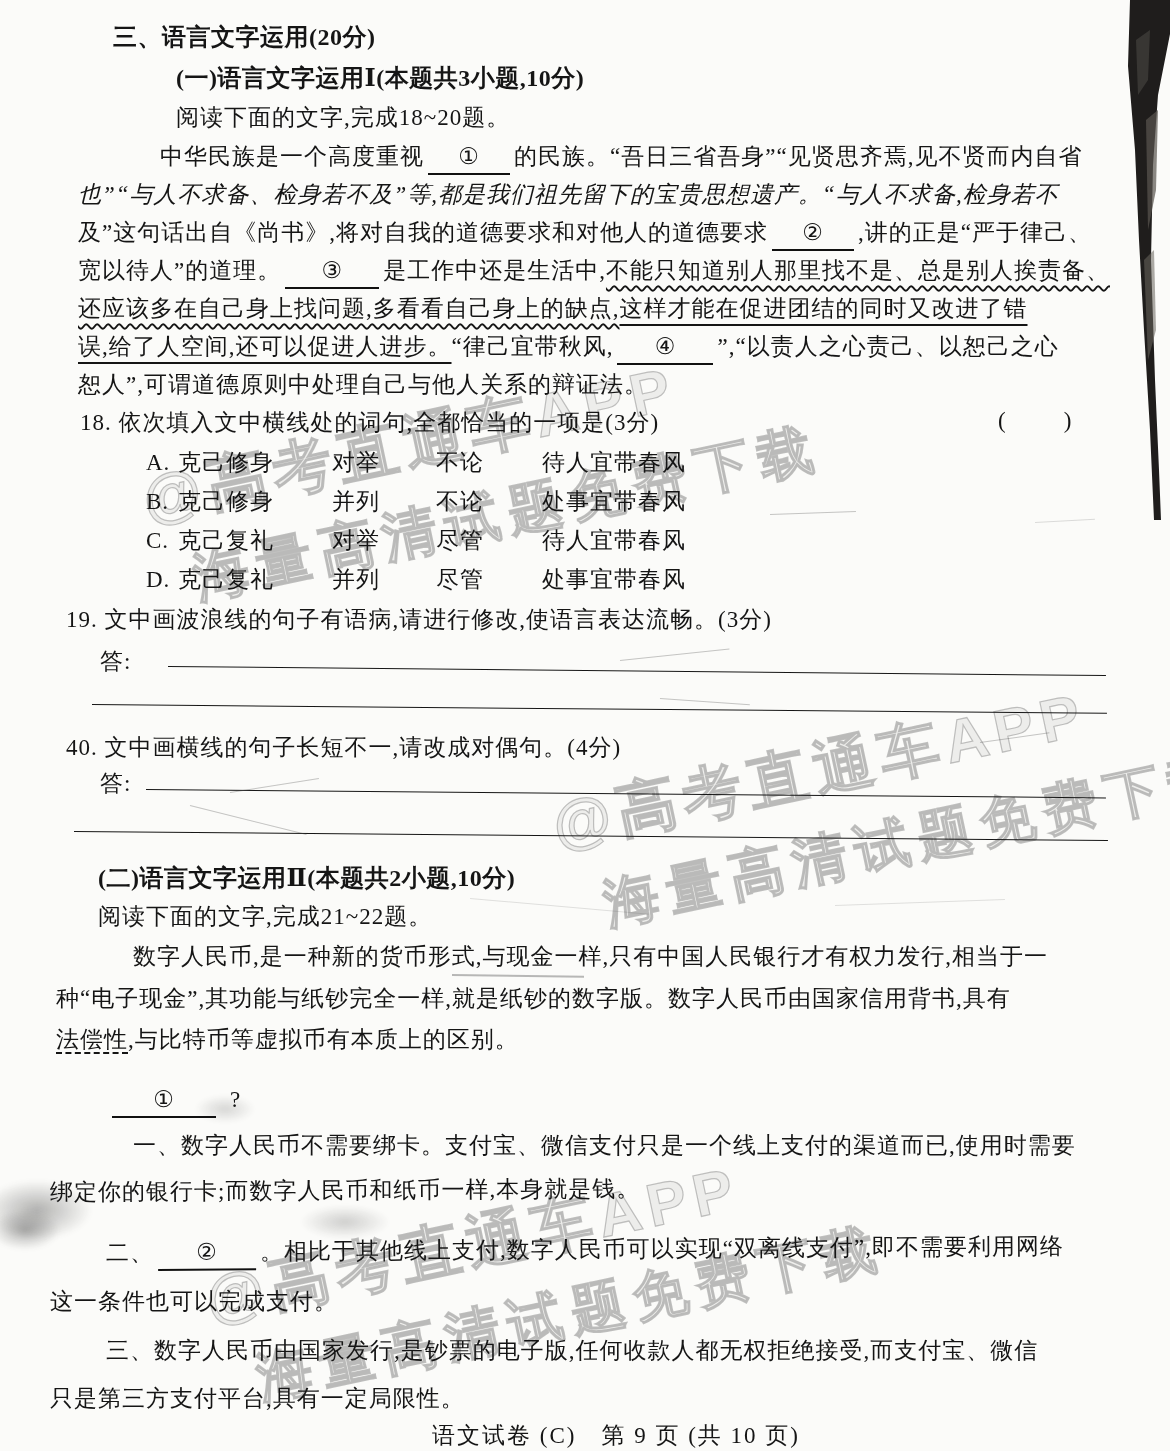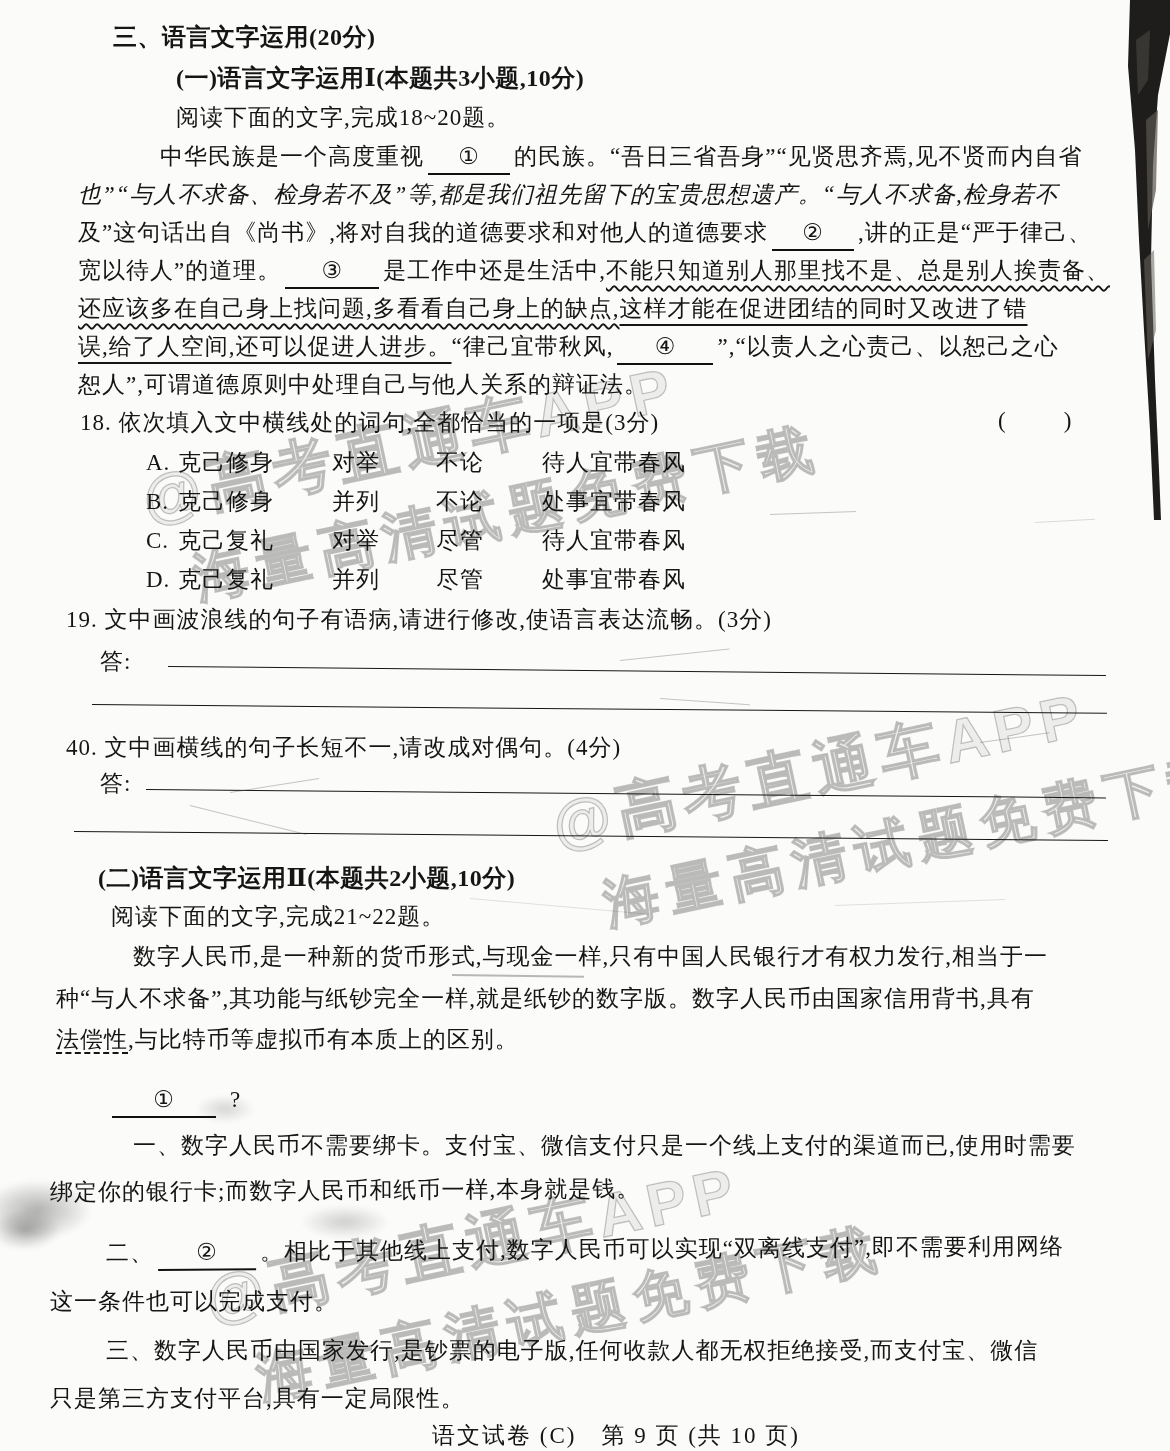--- a/index.html
+++ b/index.html
@@ -112,24 +112,24 @@
   <div class="t" style="left:100px; top:648px;">答:</div>
   <div class="ansline" style="left:168px; top:666px; width:938px; transform:rotate(0.55deg);"></div>
   <div class="ansline" style="left:92px; top:704px; width:1015px; transform:rotate(0.5deg);"></div>
 
   <div class="t" style="left:66px; top:734px;">40. 文中画横线的句子长短不一,请改成对偶句。(4分)</div>
   <div class="t" style="left:100px; top:770px;">答:</div>
   <div class="ansline" style="left:146px; top:789px; width:960px; transform:rotate(0.5deg);"></div>
   <div class="ansline" style="left:74px; top:831px; width:1034px; transform:rotate(0.5deg);"></div>
 
   <div class="t bold" style="left:98px; top:863px;">(二)语言文字运用Ⅱ(本题共2小题,10分)</div>
-  <div class="t" style="left:111px; top:903px;">阅读下面的文字,完成21~22题。</div>
+  <div class="t" style="left:98px; top:903px;">阅读下面的文字,完成21~22题。</div>
 
   <div class="t" style="left:133px; top:943px;text-align:right;">数字人民币,是一种新的货币形式,与现金一样,只有中国人民银行才有权力发行,相当于一</div>
-  <div class="t" style="left:56px; top:985px;">种“与人不求备”,其功能与纸钞完全一样,就是纸钞的数字版。数字人民币由国家信用背书,具有</div>
+  <div class="t" style="left:56px; top:985px;">种“电子现金”,其功能与纸钞完全一样,就是纸钞的数字版。数字人民币由国家信用背书,具有</div>
   <div class="t" style="left:56px; top:1026px;">
     <span class="dashu">法偿性</span><span>,与比特币等虚拟币有本质上的区别。</span>
   </div>
 
   <div class="t" style="left:108px; top:1086px;">
     <span class="blank" style="min-width:92px;">①</span><span style="margin-left:10px;">?</span>
   </div>
 
   <div class="t" style="left:133px; top:1132px;">一、数字人民币不需要绑卡。支付宝、微信支付只是一个线上支付的渠道而已,使用时需要</div>
   <div class="t" style="left:50px; top:1177px; transform:rotate(-0.35deg);">绑定你的银行卡;而数字人民币和纸币一样,本身就是钱。</div>

